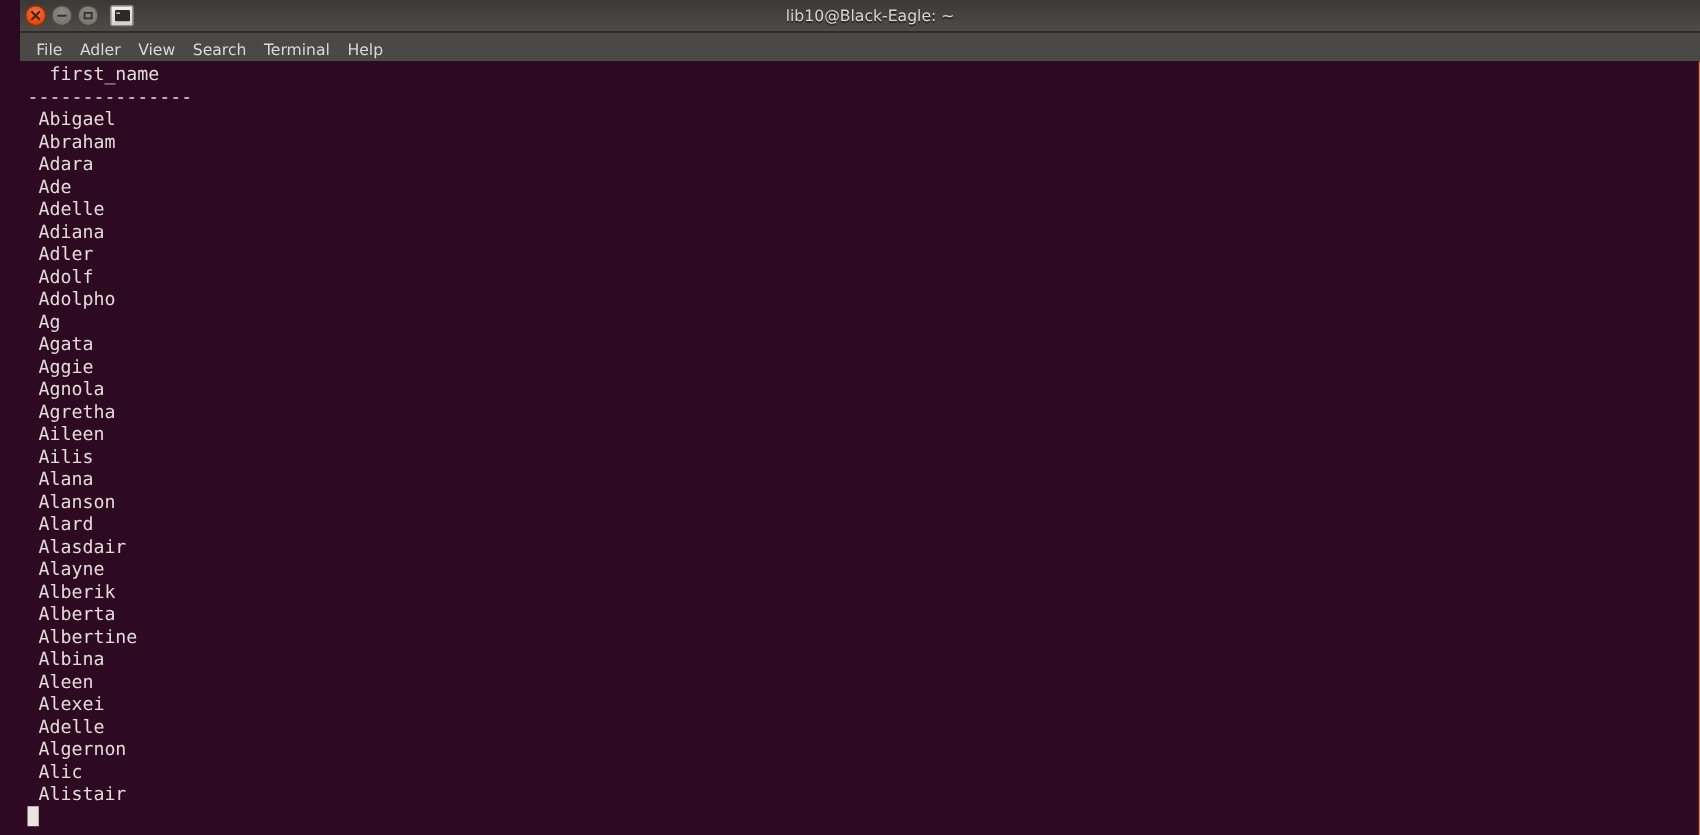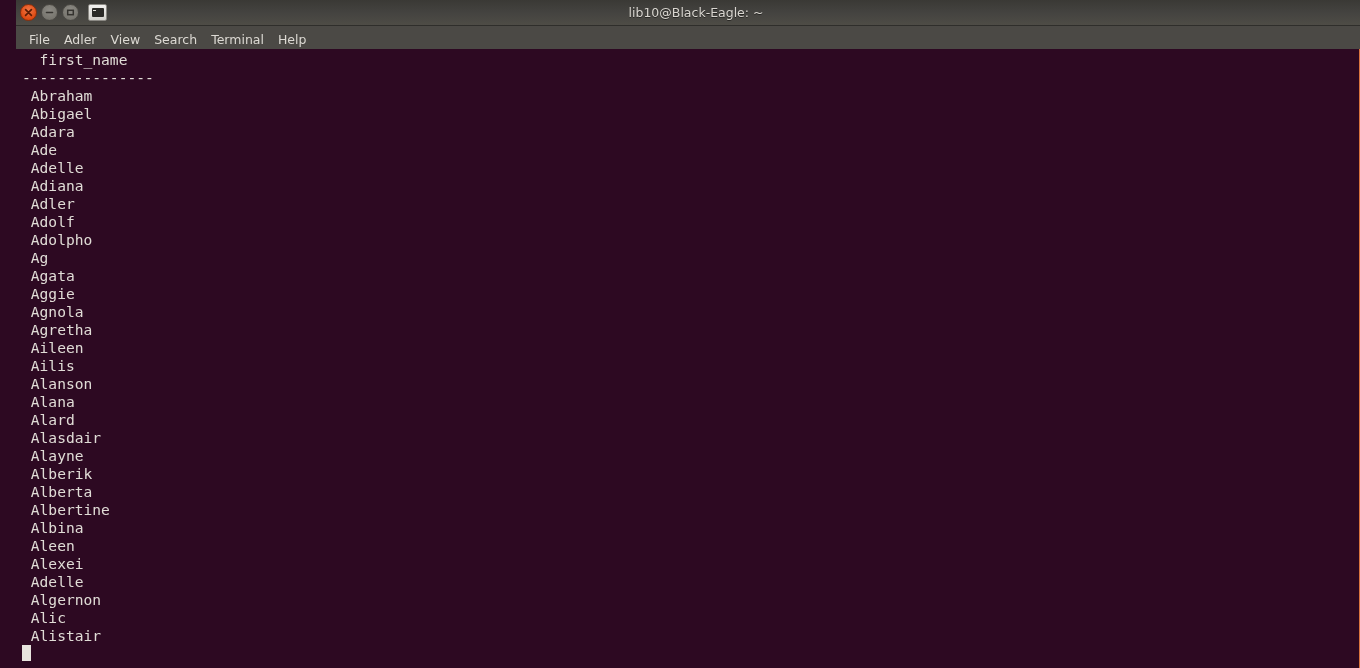--- a/index.html
+++ b/index.html
@@ -228,38 +228,38 @@
     <div class="menu-item">Search</div>
     <div class="menu-item">Terminal</div>
     <div class="menu-item">Help</div>
   </div>
 
   <div id="terminal-area" style="background: rgb(45, 9, 34);">
     <div id="terminal">
       <div class="tline">  first_name</div>
       <div class="tline dashes">---------------</div>
       <div id="rows">
+          <div class="tline"> Abigael</div>
           <div class="tline"> Abraham</div>
-          <div class="tline"> Abigael</div>
           <div class="tline"> Adara</div>
           <div class="tline"> Ade</div>
           <div class="tline"> Adelle</div>
           <div class="tline"> Adiana</div>
           <div class="tline"> Adler</div>
           <div class="tline"> Adolf</div>
           <div class="tline"> Adolpho</div>
           <div class="tline"> Ag</div>
           <div class="tline"> Agata</div>
           <div class="tline"> Aggie</div>
           <div class="tline"> Agnola</div>
           <div class="tline"> Agretha</div>
           <div class="tline"> Aileen</div>
           <div class="tline"> Ailis</div>
+          <div class="tline"> Alana</div>
           <div class="tline"> Alanson</div>
-          <div class="tline"> Alana</div>
           <div class="tline"> Alard</div>
           <div class="tline"> Alasdair</div>
           <div class="tline"> Alayne</div>
           <div class="tline"> Alberik</div>
           <div class="tline"> Alberta</div>
           <div class="tline"> Albertine</div>
           <div class="tline"> Albina</div>
           <div class="tline"> Aleen</div>
           <div class="tline"> Alexei</div>
           <div class="tline"> Adelle</div>

